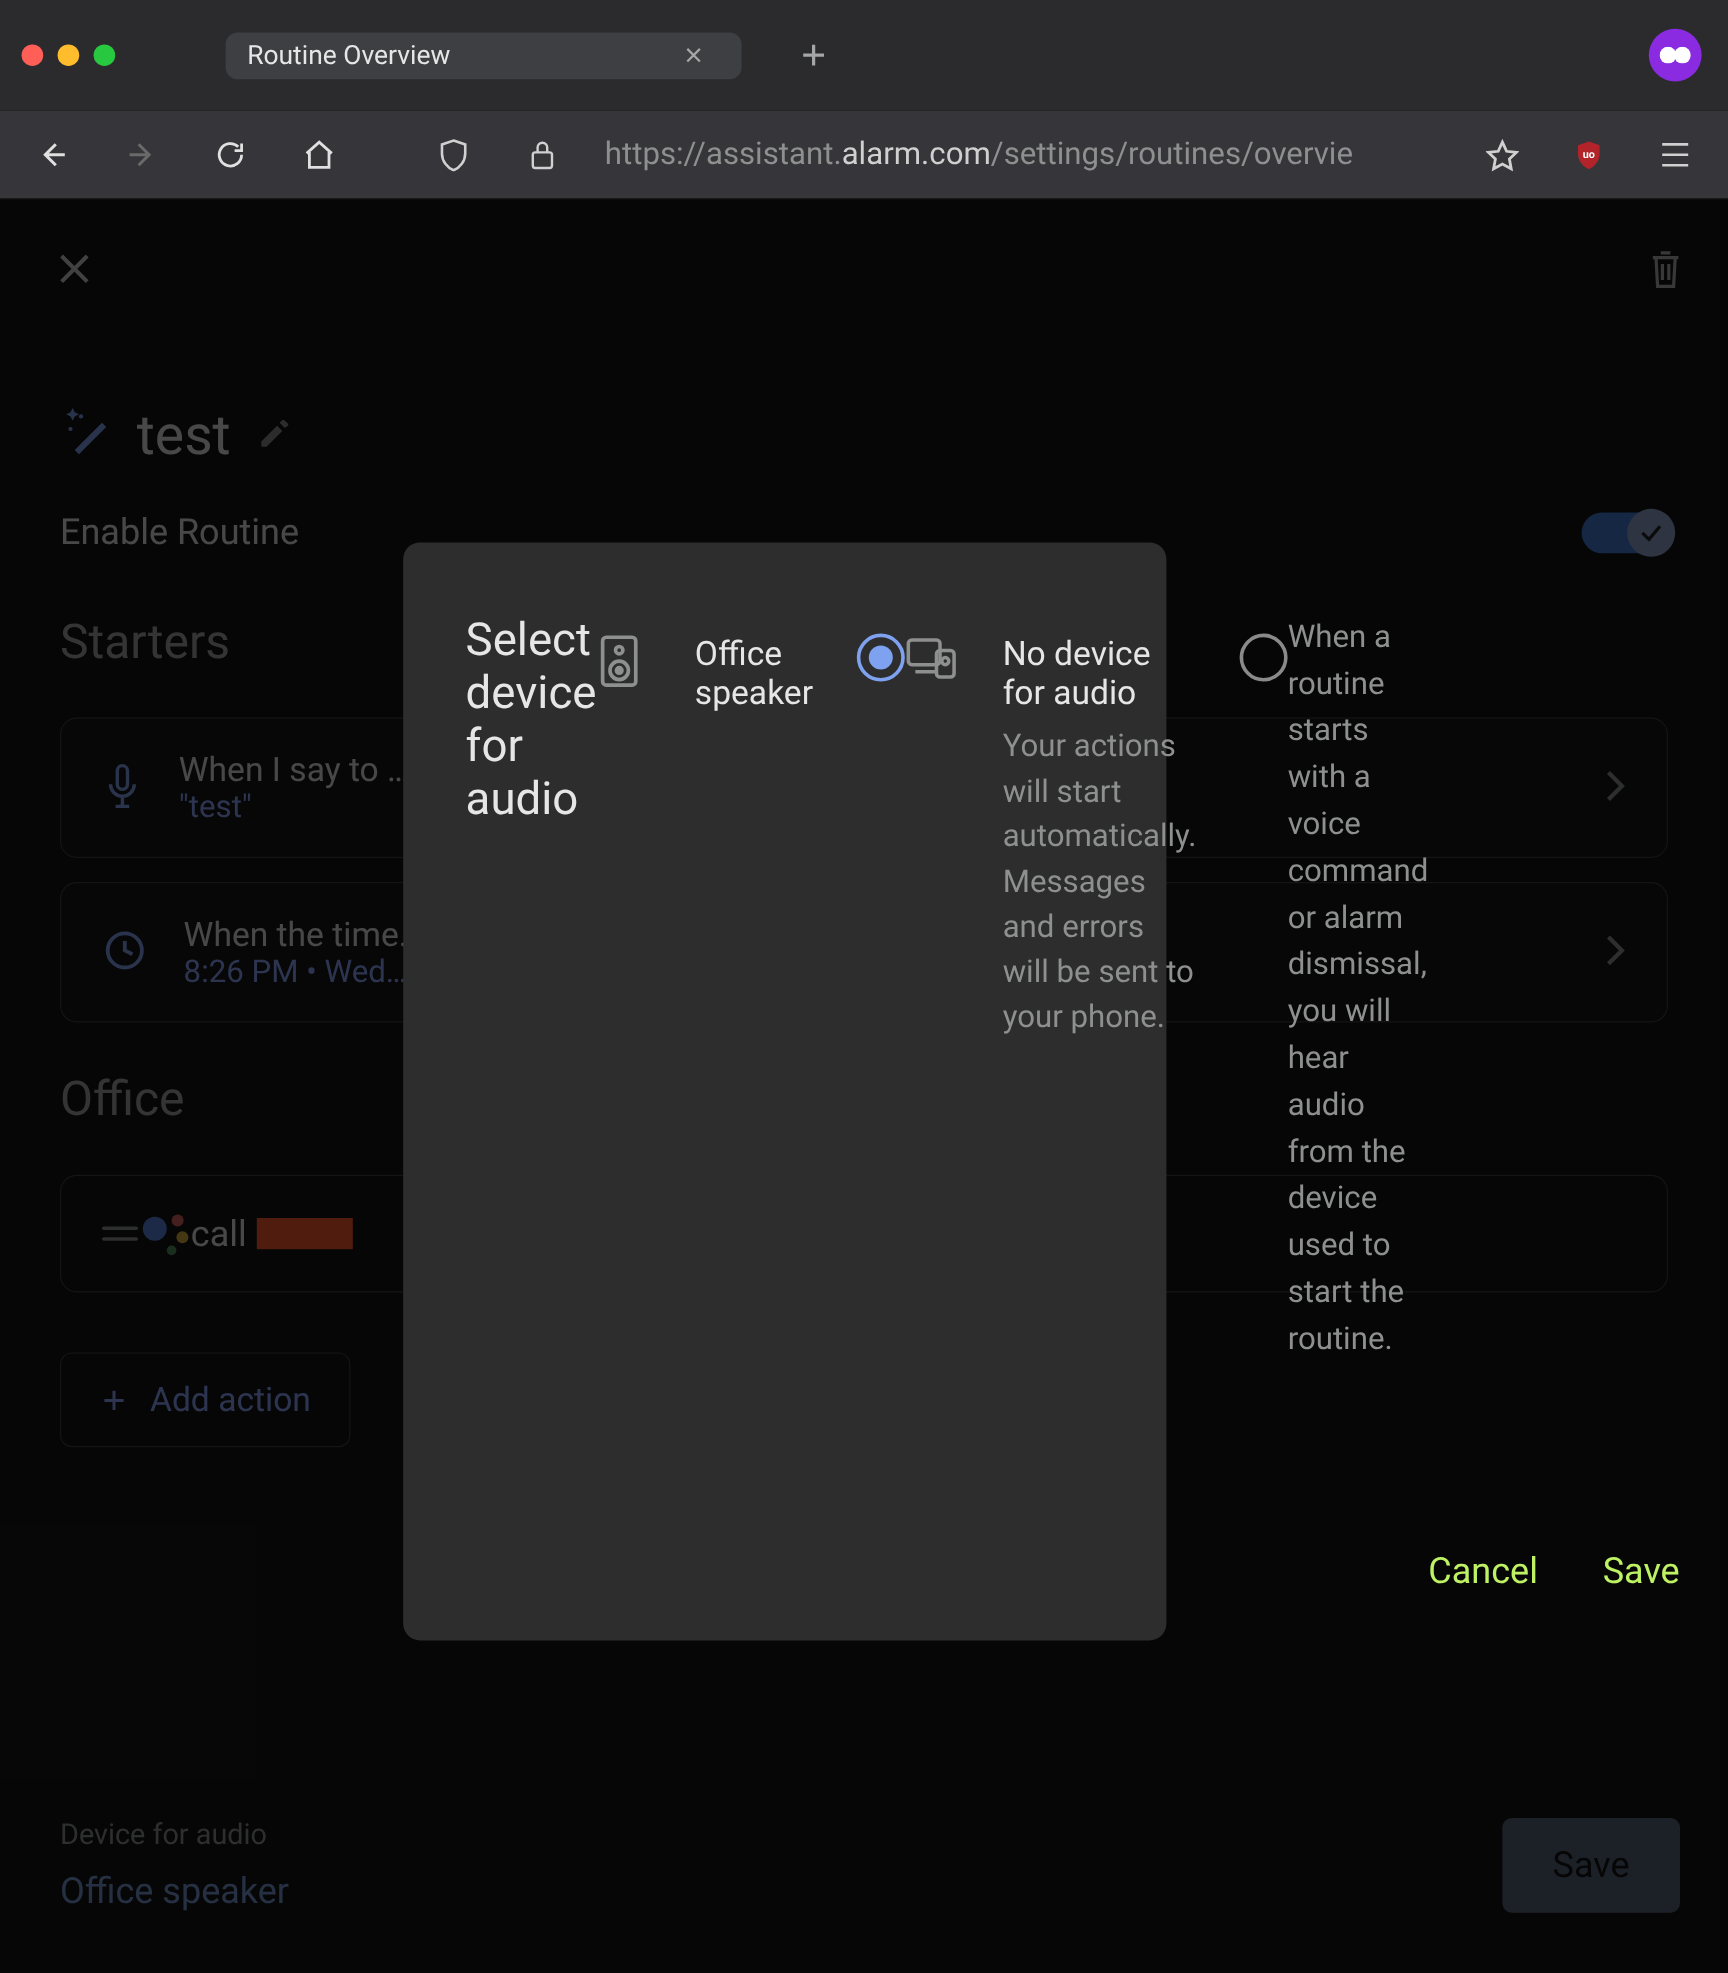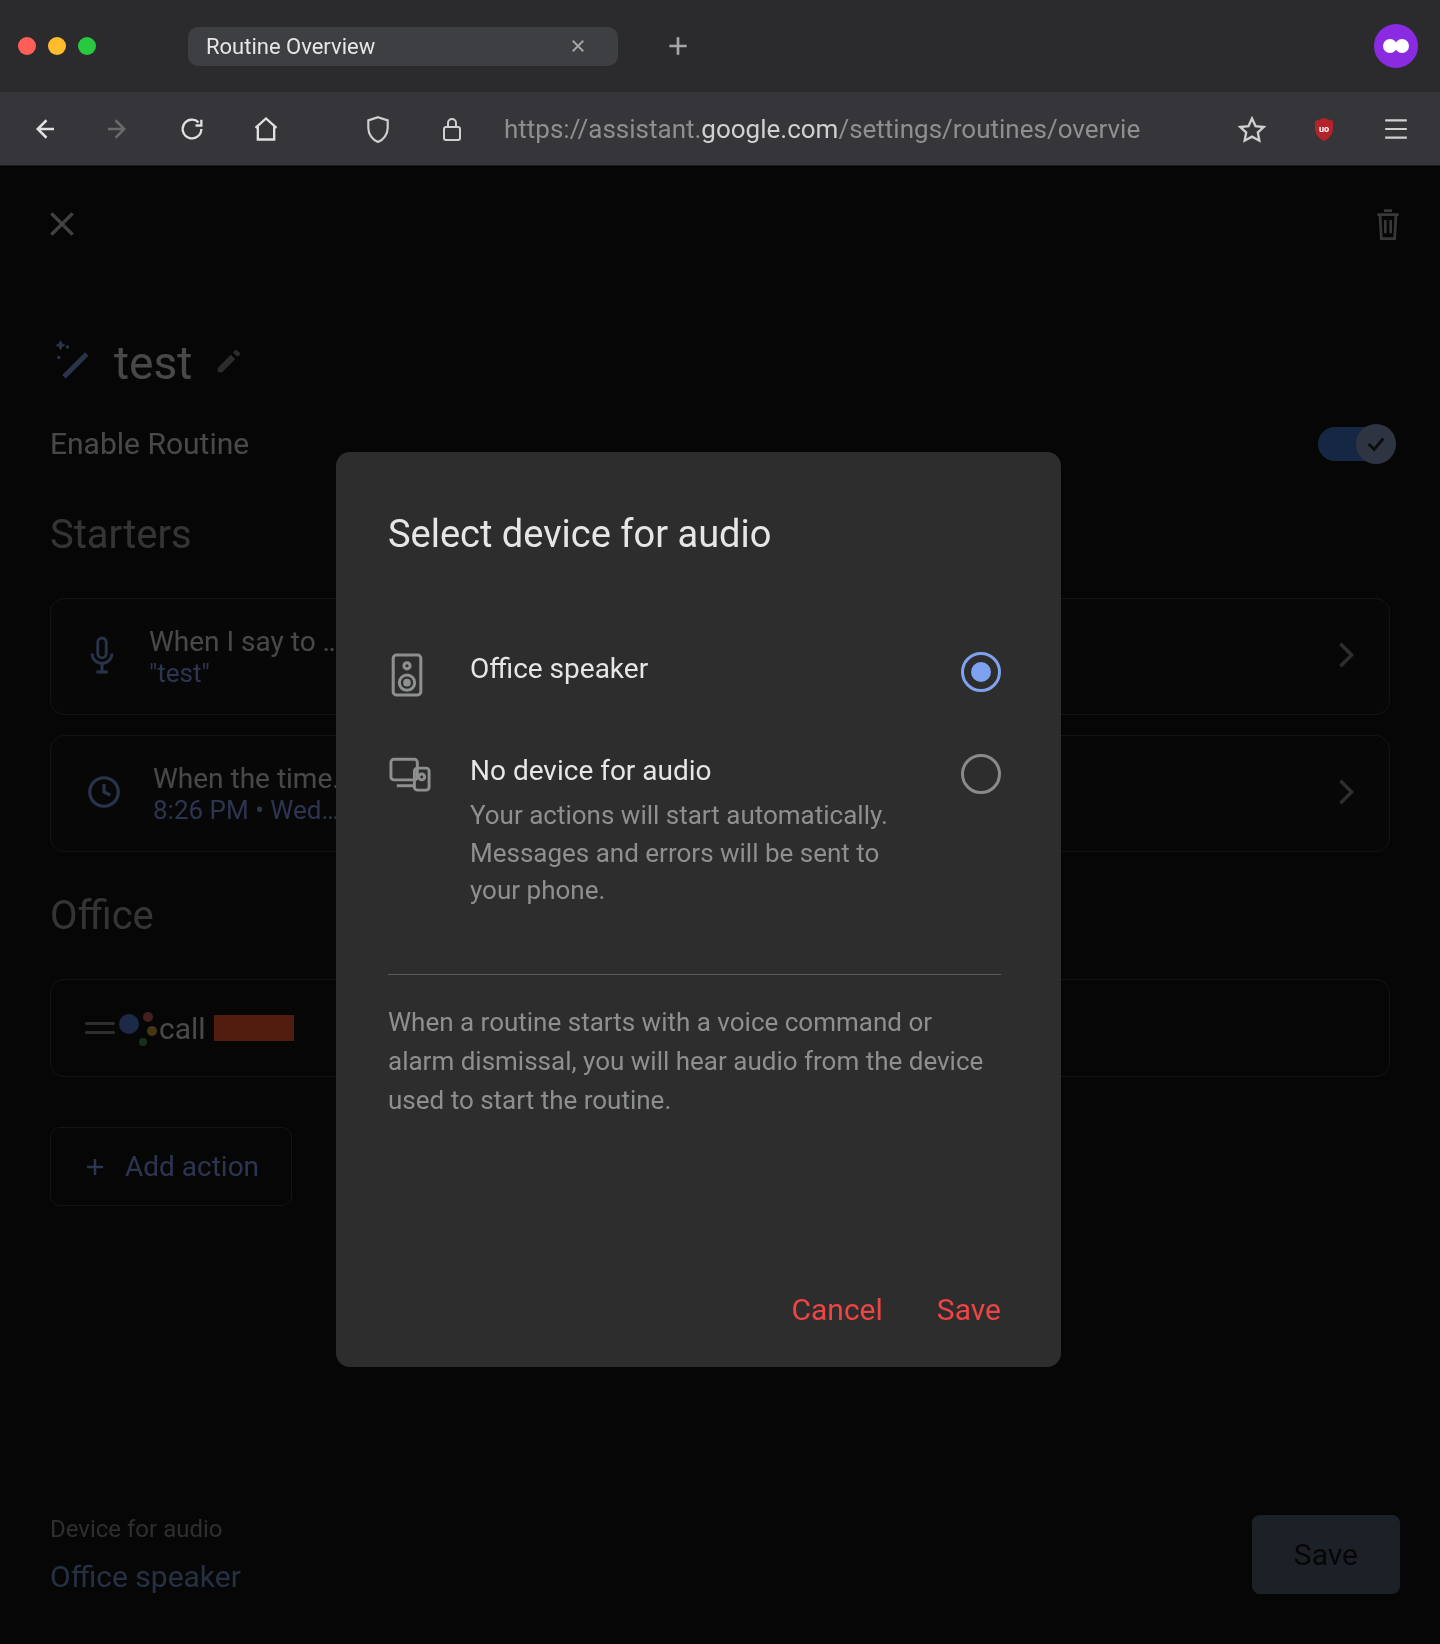--- a/index.html
+++ b/index.html
@@ -166,39 +166,39 @@
     background: var(--save-btn); color: #0b0b0b;
     font-size: 30px; padding: 22px 42px; border-radius: 8px;
   }
   
   .scrim {
     position:absolute; inset: 166px 0 0 0;
     background: rgba(0,0,0,0.45);
   }
   .modal {
     position:absolute; left: 336px; top: 452px;
-    width: 725px; min-height: 915px;
+    width: 636px; min-height: 915px;
     background: var(--bg-modal);
     border-radius: 14px;
     padding: 60px 60px 40px 52px;
-    display:flex; flex-direction:column;
+    display:flex; flex-direction:row;
   }
   .modal-title { font-size: 38px; color: var(--text); margin-bottom: 80px; }
   .radio-row { display:flex; align-items:flex-start; gap: 36px; padding: 16px 0 40px; }
   .radio-icon { width:46px; height:46px; flex-shrink:0; color: var(--text-muted); }
   .radio-text { flex:1; max-width: 460px; }
   .radio-label { font-size: 28px; color: var(--text); }
   .radio-desc { font-size: 26px; color: var(--text-muted); margin-top: 10px; line-height: 1.45; }
   .radio-ctrl { width: 40px; height: 40px; border-radius: 50%; border: 3px solid #8a8a8a; display:flex; align-items:center; justify-content:center; flex-shrink:0; }
   .radio-ctrl.selected { border-color: #7fa2f0; }
   .radio-ctrl.selected .inner { width: 20px; height: 20px; border-radius:50%; background:#7fa2f0; }
   .modal hr { border: none; border-top: 1px solid #5b5b5b; margin: 24px 0 28px; }
   .modal-note { font-size: 26px; color: var(--text-muted); line-height: 1.5; }
   .modal-actions { margin-top: auto; display:flex; justify-content:flex-end; gap: 54px; padding-top: 80px; }
-  .modal-btn { font-size: 30px; color: #ef4444; }
+  .modal-btn { font-size: 30px; color: #bef264; }
   .dimmed { opacity: 0.55; }
 </style>
 </head>
 <body>
 
 
 
 
 <div class="titlebar">
   <div class="window-dots">
@@ -255,21 +255,21 @@
         <path d="M12 2 L21 5 V12 C21 18 17 23 12 25 C7 23 3 18 3 12 V5 Z"></path>
       </svg>
   </span>
   <span class="icon-btn" style="color:#d0d0d0;">
     <svg width="24" height="28" viewBox="0 0 24 28" fill="none" stroke="currentColor" stroke-width="2">
         <rect x="4" y="12" width="16" height="13" rx="2"></rect>
         <path d="M8 12 V8 a4 4 0 0 1 8 0 V12"></path>
       </svg>
   </span>
   <div class="urlbar">
-    <span><span>https://assistant.</span><span class="url-host">google.com</span><span>/settings/routines/overvie</span></span>
+    <span><span>https://assistant.</span><span class="url-host">alarm.com</span><span>/settings/routines/overvie</span></span>
   </div>
   <div class="toolbar-right">
     <span class="icon-btn" style="color:#d0d0d0;">
       <svg width="28" height="28" viewBox="0 0 24 24" fill="none" stroke="currentColor" stroke-width="2">
           <path d="M12 3 L15 9.5 L22 10.3 L17 15 L18.3 22 L12 18.6 L5.7 22 L7 15 L2 10.3 L9 9.5 Z"></path>
         </svg>
     </span>
     <span class="icon-btn">
       <svg class="ub-shield" viewBox="0 0 24 26">
           <path fill="#b3242a" d="M12 2 L21 5 V12 C21 18 17 23 12 25 C7 23 3 18 3 12 V5 Z"></path>

